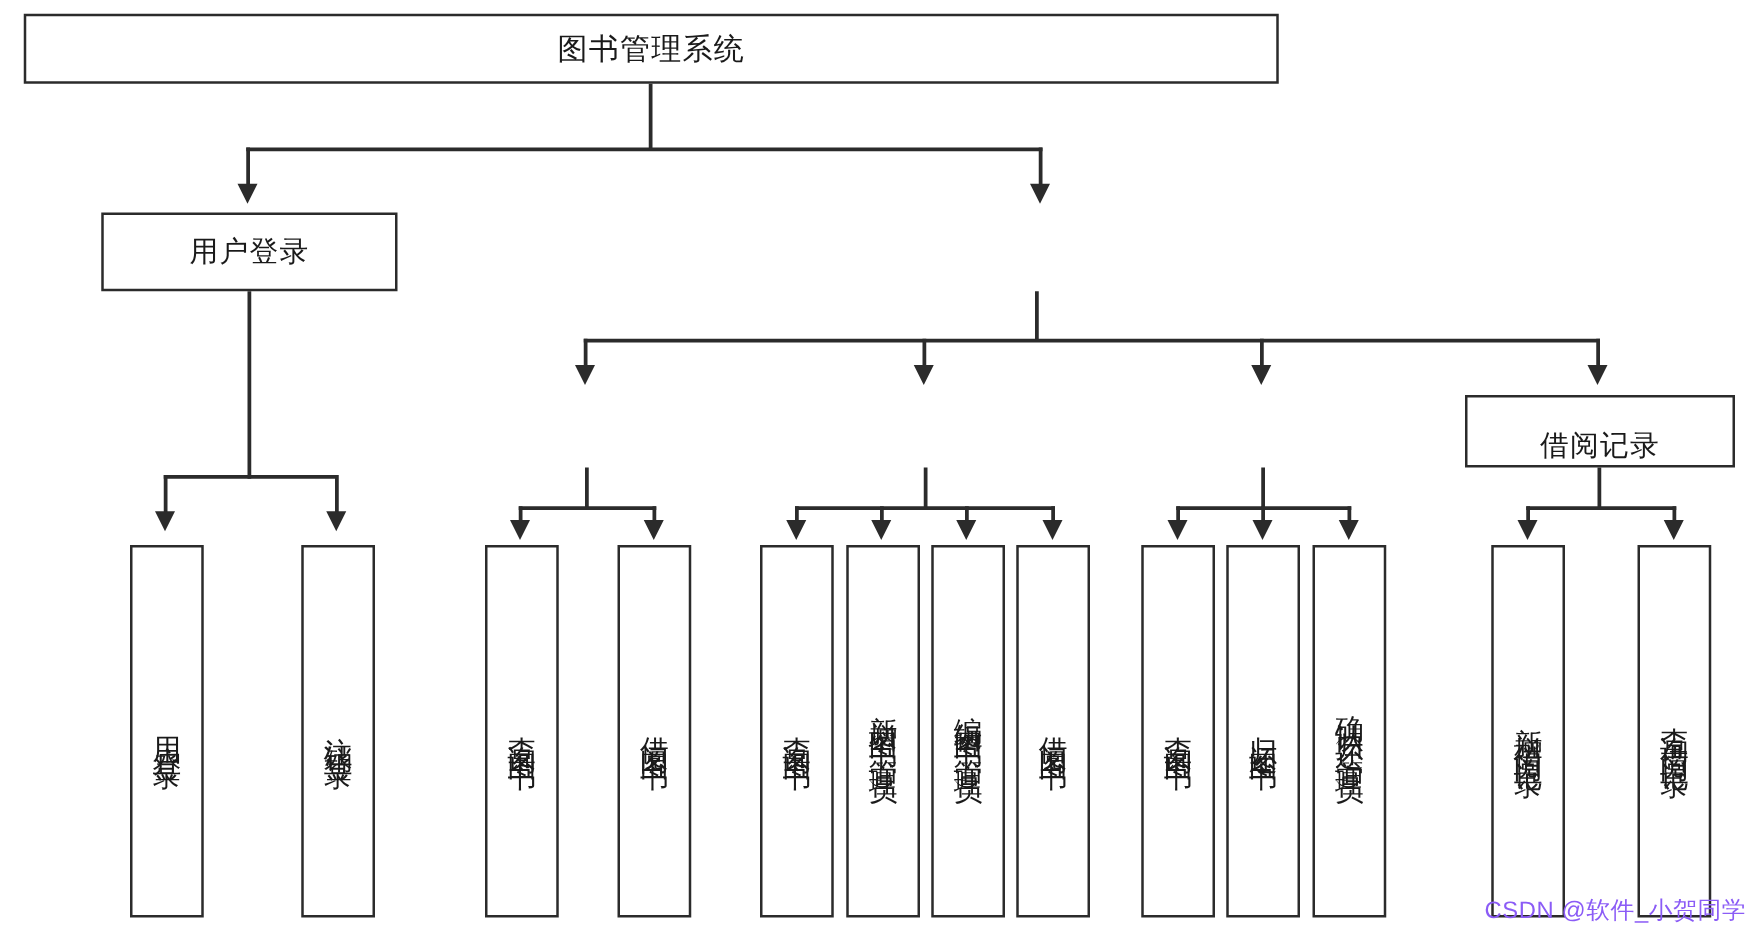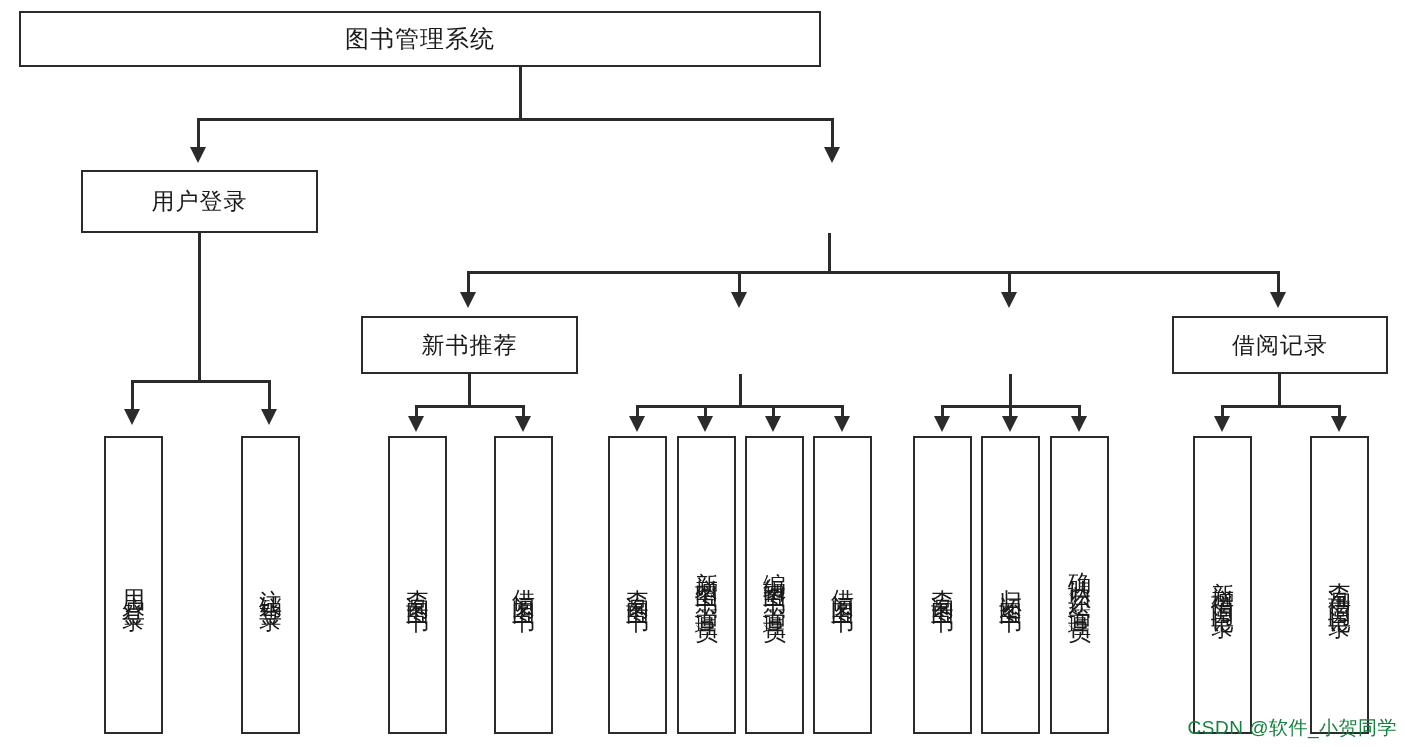--- a/index.html
+++ b/index.html
@@ -59,31 +59,31 @@
     border-left: 8px solid transparent;
     border-right: 8px solid transparent;
     border-top: 16px solid #2b2b2b;
   }
   
   #watermark {
     position: absolute;
     right: 8px;
     bottom: 6px;
     font-size: 19px;
-    color: #15803d;
+    color: #8b5cf6;
     white-space: nowrap;
     letter-spacing: 0.5px;
   }
 </style>
 </head>
 <body>
 
 <div id="canvas">
 
-  <div class="node root horiz" style="left:19px; top:11px; width:802px; height:56px;text-align:center;">
+  <div class="node root horiz" style="left:19px; top:11px; width:1004px; height:56px;text-align:center;">
     <span>图书管理系统</span>
   </div>
 
   <div class="ln vl" style="left:519px; top:67px; width:3px; height:52px;"></div>
 
   <div class="ln hl" style="left:197px; top:118px; width:637px; height:3px;"></div>
 
   <div class="ln vl" style="left:197px; top:118px; width:3px; height:32px;"></div>
   <div class="arrow" style="left:190px; top:147px;"></div>
   <div class="ln vl" style="left:831px; top:118px; width:3px; height:32px;"></div>
@@ -104,24 +104,21 @@
   <div class="ln hl" style="left:467px; top:271px; width:813px; height:3px;"></div>
   <div class="ln vl" style="left:467px; top:271px; width:3px; height:24px;"></div>
   <div class="arrow" style="left:460px; top:292px;"></div>
   <div class="ln vl" style="left:738px; top:271px; width:3px; height:24px;"></div>
   <div class="arrow" style="left:731px; top:292px;"></div>
   <div class="ln vl" style="left:1008px; top:271px; width:3px; height:24px;"></div>
   <div class="arrow" style="left:1001px; top:292px;"></div>
   <div class="ln vl" style="left:1277px; top:271px; width:3px; height:24px;"></div>
   <div class="arrow" style="left:1270px; top:292px;"></div>
 
-  <div class="node horiz" style="left:361px; top:316px; width:217px; height:58px;">
-    <span>新书推荐</span>
-  </div>
-  <div class="node horiz" style="left:1172px; top:316px; width:216px; height:58px;">
+  <div class="node horiz" style="left:1172px; top:316px; width:216px; height:58px;align-items:flex-end;">
     <span>借阅记录</span>
   </div>
 
   <div class="ln vl" style="left:468px; top:374px; width:3px; height:34px;"></div>
   <div class="ln hl" style="left:415px; top:405px; width:110px; height:3px;"></div>
   <div class="ln vl" style="left:415px; top:405px; width:3px; height:18px;"></div>
   <div class="arrow" style="left:408px; top:416px;"></div>
   <div class="ln vl" style="left:522px; top:405px; width:3px; height:18px;"></div>
   <div class="arrow" style="left:515px; top:416px;"></div>
 

